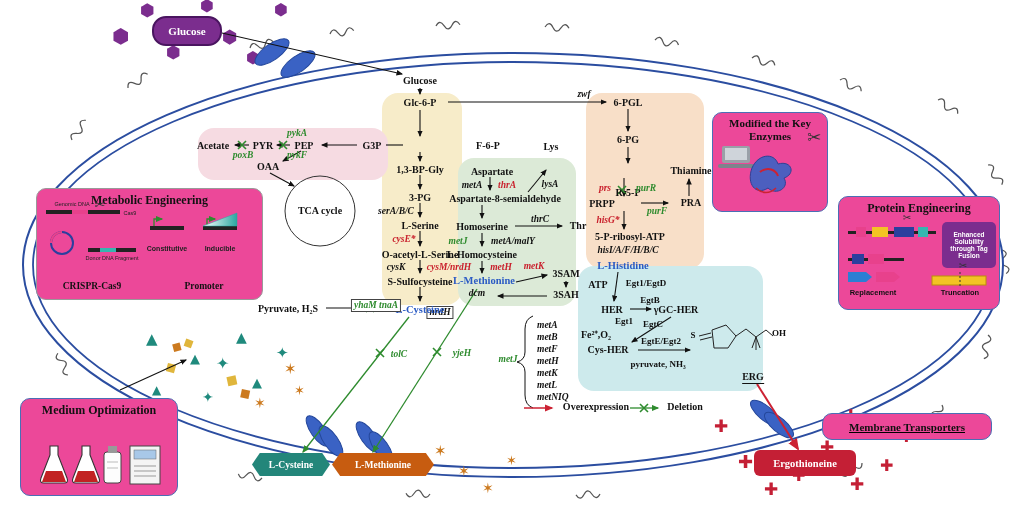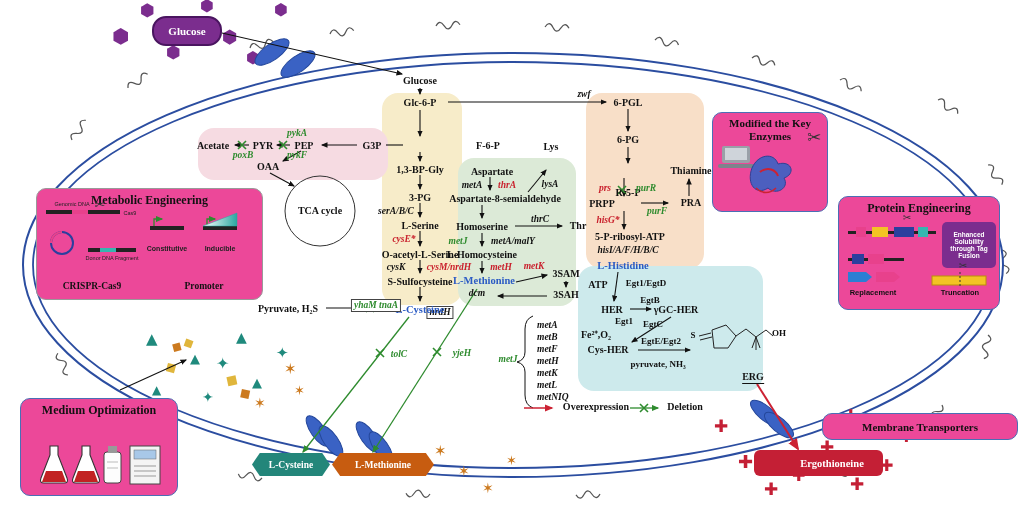--- a/index.html
+++ b/index.html
@@ -12,34 +12,34 @@
   #region-yellow{left:382px;top:93px;width:80px;height:212px;background:#f7ecc9;}
   #region-pink{left:198px;top:128px;width:190px;height:52px;background:#f6dbe2;}
   #region-green{left:458px;top:158px;width:118px;height:148px;background:#dcead7;}
   #region-peach{left:586px;top:93px;width:118px;height:176px;background:#f8dfc8;}
   #region-cyan{left:578px;top:266px;width:185px;height:125px;background:#cdeaec;}
   .panel{position:absolute;background:#ec4899;border:1.6px solid #4a6fb5;border-radius:10px;z-index:2;box-sizing:border-box;}
   #panel-metabolic{left:36px;top:188px;width:227px;height:112px;border:1px solid #999;}
   #panel-enzymes{left:712px;top:112px;width:116px;height:100px;}
   #panel-protein{left:838px;top:196px;width:162px;height:114px;}
   #panel-medium{left:20px;top:398px;width:158px;height:98px;}
-  #box-transporters{left:822px;top:413px;width:196px;height:27px;z-index:2;display:flex;align-items:center;justify-content:center;}
+  #box-transporters{left:822px;top:413px;width:170px;height:27px;z-index:2;display:flex;align-items:center;justify-content:center;text-decoration:underline;}
   .panel-title{text-align:center;font-weight:700;font-size:12px;margin-top:4px;color:#111;}
   #panel-enzymes .panel-title{font-size:11px;line-height:1.15;padding:0 6px;}
   #box-transporters .panel-title{margin:0;font-size:11px;}
   #tag-fusion-box{position:absolute;left:942px;top:222px;width:54px;height:46px;background:#7b2d8e;border-radius:5px;
     color:#fff;font-family:"Liberation Sans",sans-serif;font-size:6.5px;font-weight:700;display:flex;align-items:center;
     justify-content:center;text-align:center;padding:2px;box-sizing:border-box;z-index:3;}
   .badge{position:absolute;display:flex;align-items:center;justify-content:center;color:#fff;font-weight:700;z-index:5;}
   #badge-glucose{left:152px;top:16px;width:66px;height:26px;background:#7b2d8e;border:2px solid #4a1560;border-radius:14px;font-size:11px;}
   #banner-cysteine{left:252px;top:453px;width:78px;height:23px;background:#23867a;font-size:9.5px;
     clip-path:polygon(0 50%,10% 0,90% 0,100% 50%,90% 100%,10% 100%);}
   #banner-methionine{left:332px;top:453px;width:102px;height:23px;background:#c75c10;font-size:9.5px;
     clip-path:polygon(0 50%,8% 0,92% 0,100% 50%,92% 100%,8% 100%);}
-  #badge-ergothioneine{left:754px;top:450px;width:102px;height:26px;background:#c41f35;border-radius:6px;font-size:10.5px;padding-left:27px;}
+  #badge-ergothioneine{left:754px;top:450px;width:102px;height:26px;background:#c41f35;border-radius:6px;font-size:10.5px;}
   #labels-layer{position:absolute;left:0;top:0;width:1024px;height:506px;z-index:6;pointer-events:none;}
   #shapes-layer{position:absolute;left:0;top:0;width:1024px;height:506px;z-index:2;pointer-events:none;}
   .lbl{position:absolute;transform:translateX(-50%);white-space:nowrap;line-height:1.15;}
   .node{font-weight:700;font-size:10px;color:#111;}
   .node-sm{font-weight:700;font-size:9px;color:#111;}
   .amino{font-weight:700;font-size:10.5px;color:#2b5bc4;}
   .gene-black{font-style:italic;font-weight:600;font-size:9.5px;color:#111;}
   .gene-red{font-style:italic;font-weight:700;font-size:9.5px;color:#c9202c;}
   .gene-green{font-style:italic;font-weight:700;font-size:9.5px;color:#2e8b2e;}
   .boxed{border:1px solid #444;padding:0 2px;background:#fff;}

